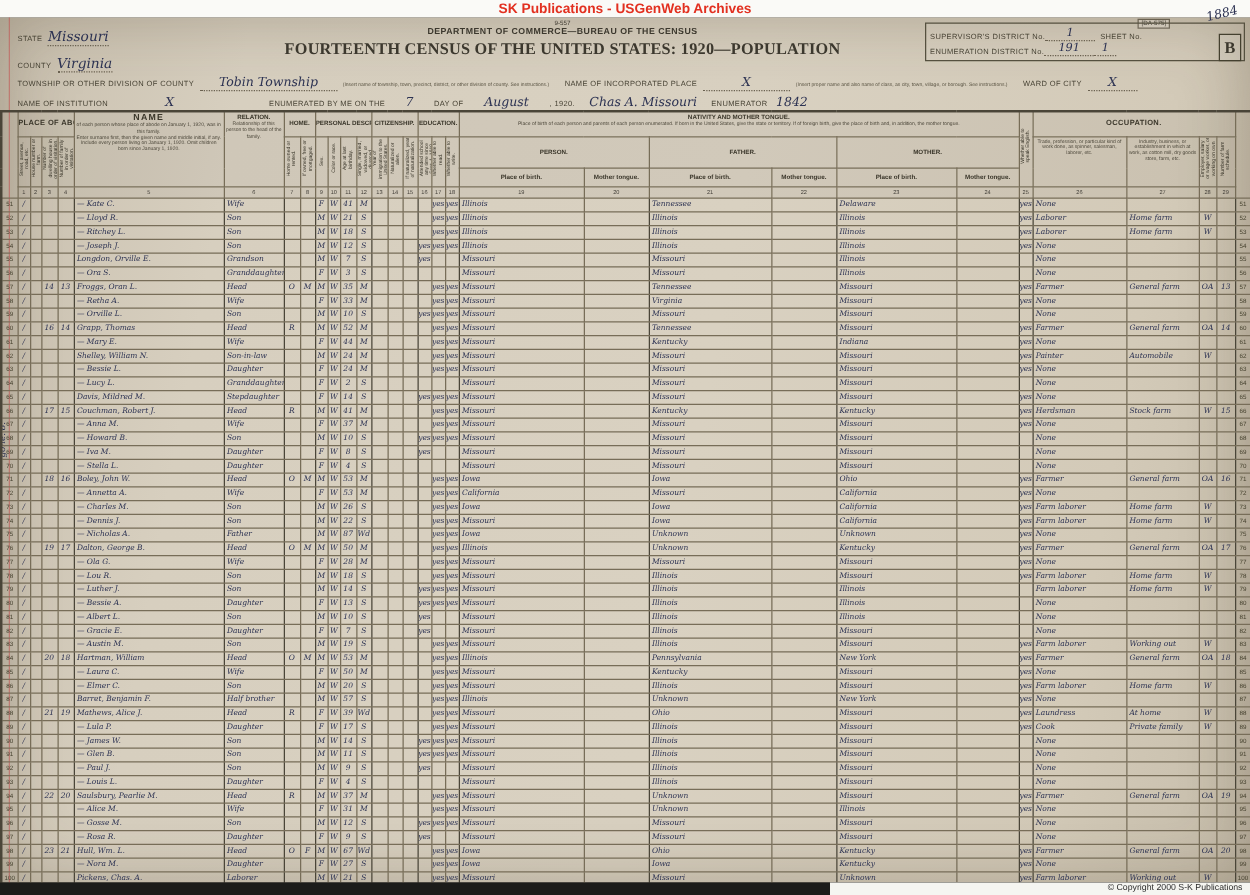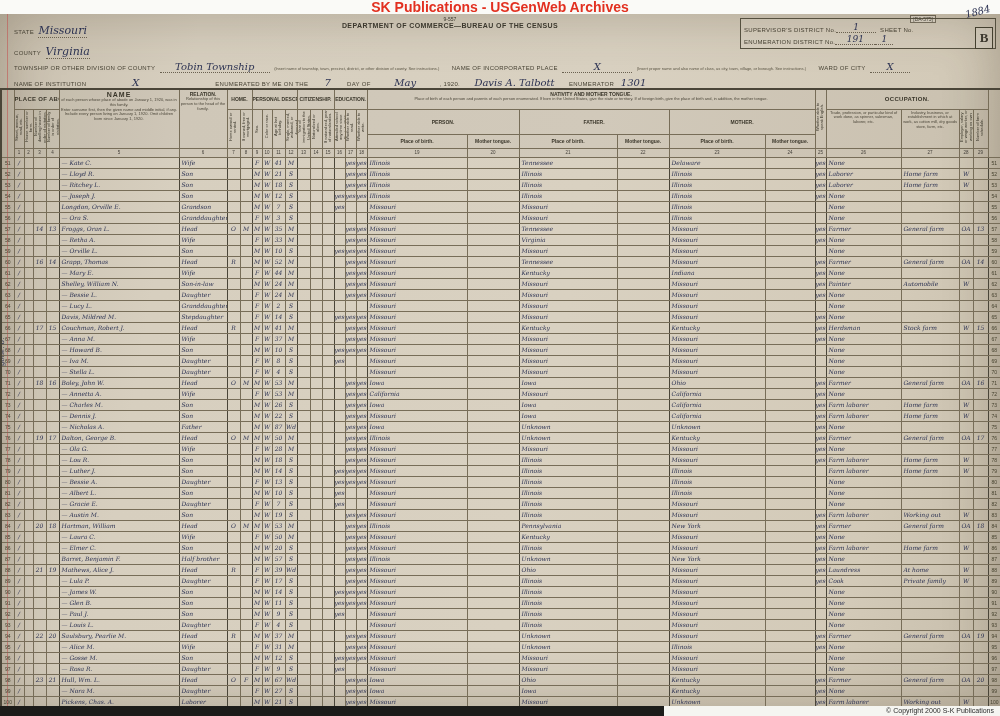--- a/index.html
+++ b/index.html
@@ -3,21 +3,21 @@
 <meta charset="utf-8">
 <style>
   html,body{margin:0;padding:0;}
   body{
     width:1000px;height:716px;position:relative;overflow:hidden;
     background:#23221f;font-family:"Liberation Sans",sans-serif;
   }
   
   .banner{
     position:absolute;top:0;left:0;right:0;height:14px;background:#fafaf7;
-    color:#e23020;font-size:14px;line-height:14px;text-align:center;font-weight:bold;
+    color:#e23020;font-size:11px;line-height:14px;text-align:center;font-weight:bold;
   }
   
   .paper{
     position:absolute;top:14px;left:0;width:1000px;height:692px;
     background:linear-gradient(100deg,#c9c0af 0%,#d7cfbf 18%,#d9d1c1 55%,#d3cab8 85%,#c6bdab 100%);
     box-shadow:inset 0 0 55px rgba(60,48,25,.28);
   }
   .redline{position:absolute;left:7px;top:0;bottom:0;width:1px;background:rgba(195,70,70,.5);}
   
   .fh{position:absolute;top:0;left:0;right:0;height:74px;color:#3c382e;}
@@ -83,20 +83,21 @@
     <div class="fh-left">
       <div class="row"><span class="lbl">STATE</span>
         <span class="hw uline">Missouri</span></div>
       <div class="row"><span class="lbl">COUNTY</span>
         <span class="hw uline">Virginia</span></div>
     </div>
 
     <div class="fh-center">
       <div class="formno">9-557</div>
       <div class="dept">DEPARTMENT OF COMMERCE—BUREAU OF THE CENSUS</div>
+      <div class="bigtitle">FOURTEENTH CENSUS OF THE UNITED STATES: 1920—POPULATION</div>
     </div>
 
     <div class="fh-right">
       <div class="doccode">[DA-575]</div>
       <div class="corner-note hw">1884</div>
       <div class="box">
         <div class="bletter">B</div>
         <div class="fr-row">
             <span class="lbl">SUPERVISOR'S DISTRICT No.</span>
           <span class="hw uline">1</span>
@@ -120,25 +121,25 @@
       <span class="lbl" style="margin-left:8px;">WARD OF CITY</span>
       <span class="hw uline" style="min-width:40px;">X</span>
     </div>
 
     <div class="fh-inst">
       <span class="lbl">NAME OF INSTITUTION</span>
       <span class="hw uline" style="min-width:90px;">X</span>
       <span class="lbl" style="margin-left:30px;">ENUMERATED BY ME ON THE</span>
       <span class="hw uline" style="min-width:30px;">7</span>
       <span class="lbl">DAY OF</span>
-      <span class="hw uline" style="min-width:60px;">May</span>
+      <span class="hw uline" style="min-width:60px;">August</span>
       <span class="lbl">, 1920.</span>
-      <span class="hw uline" style="min-width:100px;">Davis A. Talbott</span>
+      <span class="hw uline" style="min-width:100px;">Chas A. Missouri</span>
       <span class="lbl">ENUMERATOR</span>
-      <span class="hw uline" style="min-width:30px;">1301</span>
+      <span class="hw uline" style="min-width:30px;">1842</span>
     </div>
   </div>
 
   <div class="tblwrap">
   <table>
     <colgroup>
       <col style="width:13px">
           <col style="width:10px">
           <col style="width:9px">
           <col style="width:13px">

